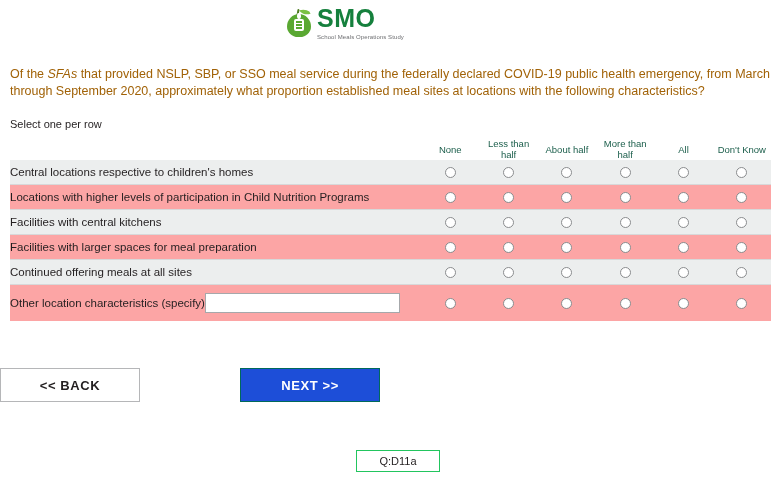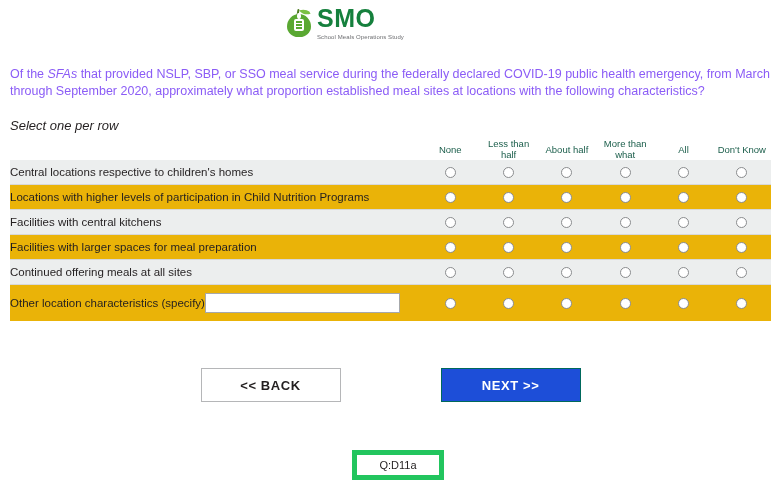--- a/index.html
+++ b/index.html
@@ -117,31 +117,30 @@
   }
 
   
   .question {
     position: absolute;
     left: 10px;
     top: 66px;
     width: 765px;
     font-size: 12.5px;
     line-height: 17px;
-    color: #8b5cf6;
+    color: #a16207;
   }
   .question em {
     font-style: italic;
   }
   .instruction {
     position: absolute;
     left: 10px;
     top: 118px;
-    font-size: 13px;
-    font-style: italic;
+    font-size: 11px;
     color: #231f20;
   }
 
   
   .grid {
     position: absolute;
     left: 10px;
     top: 138px;
     width: 761px;
     border-collapse: collapse;
@@ -178,21 +177,21 @@
     color: #231f20;
     padding: 0 6px 0 6px;
     height: 24px;
     vertical-align: middle;
   }
   .row-cell {
     text-align: center;
     vertical-align: middle;
     height: 24px;
   }
-  .r-even { background: #eab308; }
+  .r-even { background: #fca5a5; }
   .r-odd { background: #eceeee; }
   .grid-row td { border-bottom: 1px solid #d7d8d9; }
   .grid-row:last-child td { border-bottom: none; }
 
   .radio {
     display: inline-block;
     width: 11px;
     height: 11px;
     border: 1px solid #8a8c8e;
     border-radius: 50%;
@@ -223,21 +222,20 @@
     box-sizing: border-box;
   }
 
   
   .buttons {
     position: absolute;
     top: 368px;
     left: 0;
     width: 781px;
     display: flex;
-    justify-content: center;
     gap: 100px;
   }
   .btn {
     font-family: "Liberation Sans", sans-serif;
     font-size: 13px;
     font-weight: bold;
     letter-spacing: 0.6px;
     cursor: pointer;
     box-sizing: border-box;
   }
@@ -259,21 +257,21 @@
   
   .qtag {
     position: absolute;
     top: 450px;
     left: 0;
     width: 781px;
     display: flex;
     justify-content: center;
   }
   .qtag-box {
-    border: 5px solid #22c55e;
+    border: 1px solid #22c55e;
     background: #ffffff;
     font-size: 11px;
     color: #231f20;
     padding: 4px 22px;
     margin-left: 15px;
   }
 </style>
 </head>
 <body>
 
@@ -310,21 +308,21 @@
       <col class="col-opt">
         <col class="col-opt">
         <col class="col-opt">
     </colgroup>
     <thead>
       <tr>
         <th></th>
         <th class="hdr">None</th>
         <th class="hdr">Less than half</th>
         <th class="hdr">About half</th>
-        <th class="hdr">More than what</th>
+        <th class="hdr">More than half</th>
         <th class="hdr">All</th>
         <th class="hdr">Don't Know</th>
       </tr>
     </thead>
     <tbody>
       <tr class="grid-row">
         <td class="row-label r-odd">Central locations respective to children's homes</td>
         <td class="row-cell r-odd"><span class="radio"></span></td>
         <td class="row-cell r-odd"><span class="radio"></span></td>
         <td class="row-cell r-odd"><span class="radio"></span></td>

